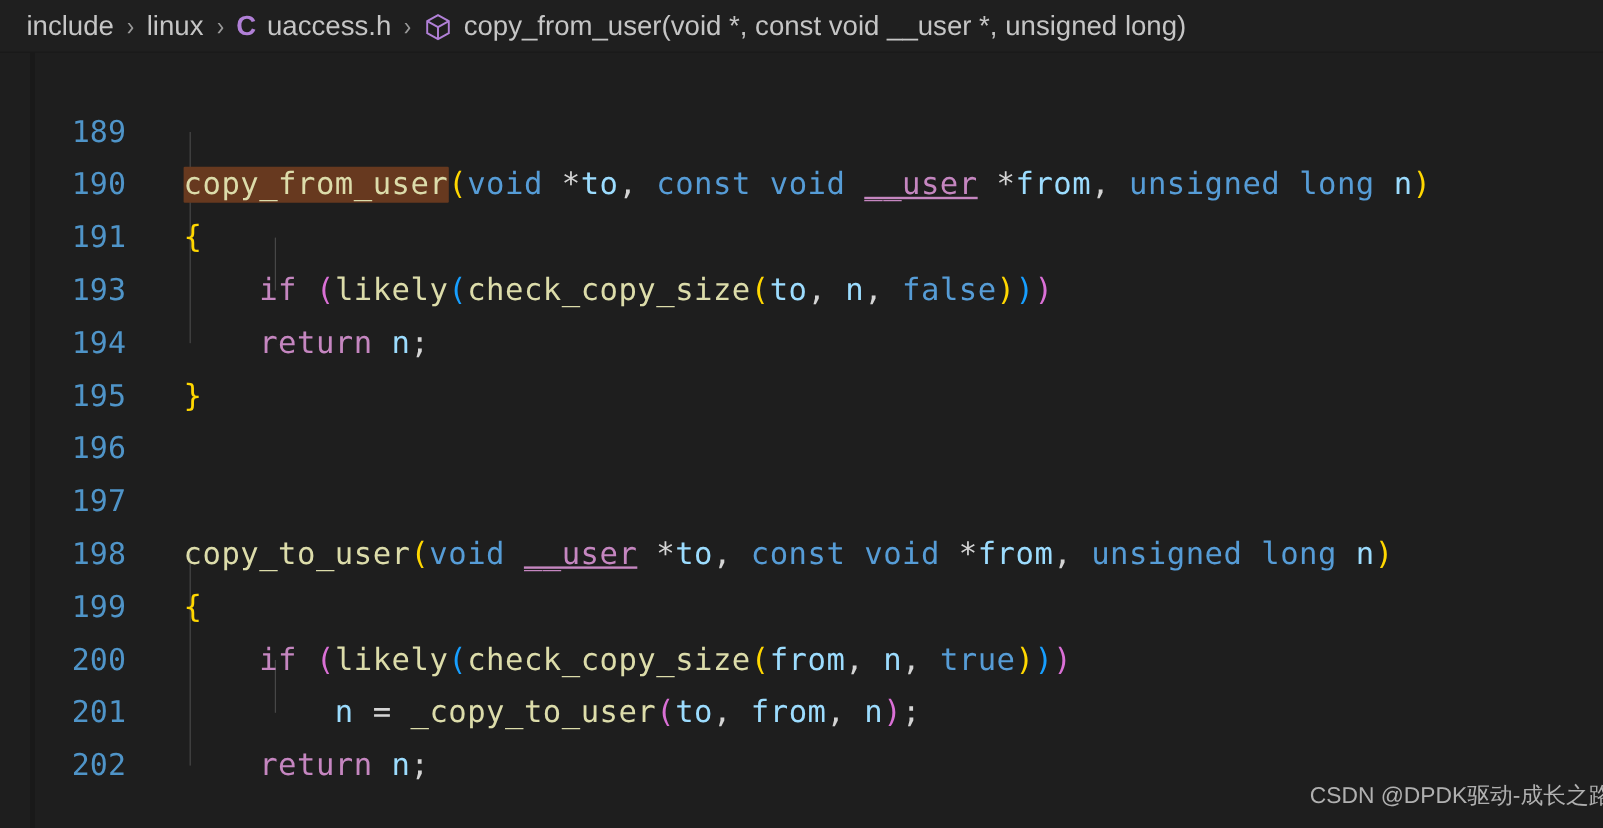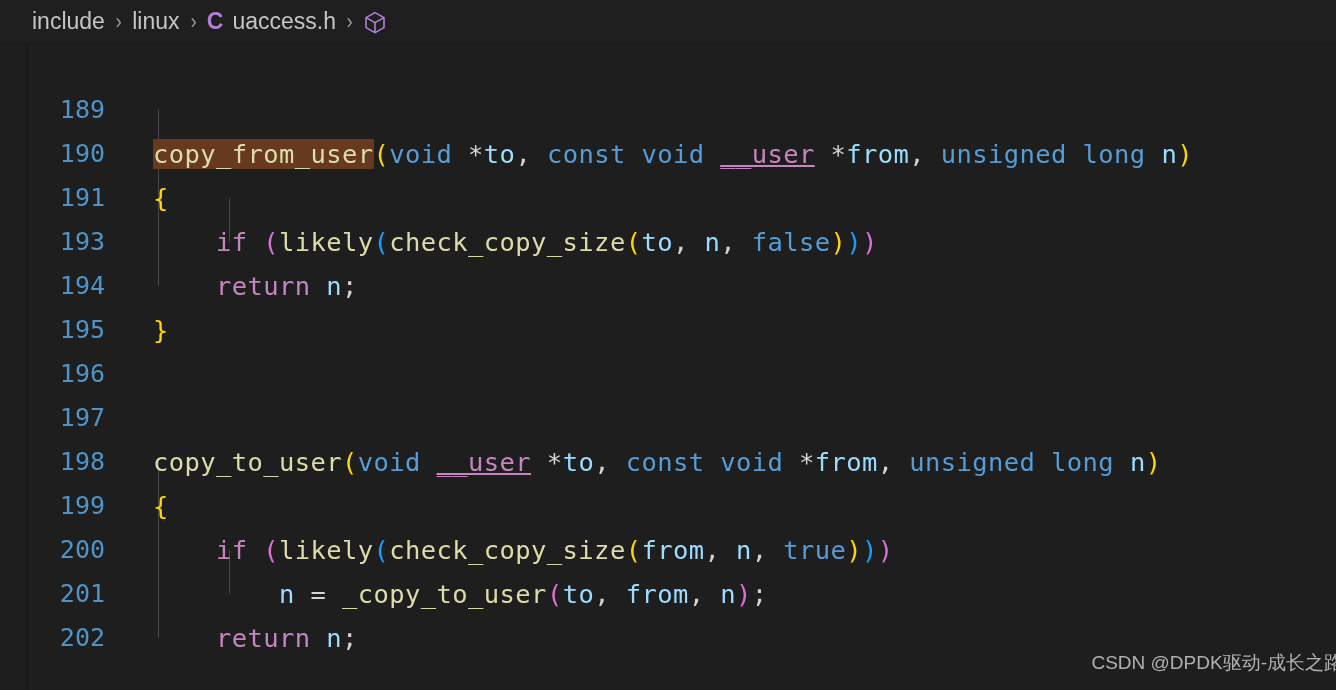--- a/index.html
+++ b/index.html
@@ -18,21 +18,21 @@
   #breadcrumb-bar {
     position: absolute;
     left: 0; top: 0;
     width: 1336px;
     height: 44px;
     background: #1f1f1f;
     border-bottom: 1px solid #1a1a1a;
     box-sizing: border-box;
     display: flex;
     align-items: center;
-    padding-left: 32px;
+    padding-left: 22px;
     white-space: nowrap;
     overflow: hidden;
   }
   .crumb {
     display: inline-flex;
     align-items: center;
     font-family: "Liberation Sans", sans-serif;
     font-size: 23px;
     color: #c5c5c5;
     line-height: 1;
@@ -160,20 +160,21 @@
   <span class="crumb-sep">›</span>
 
   <span class="crumb">
     <span class="crumb-icon-cube">
       <svg width="24" height="25" viewBox="0 0 24 25" fill="none">
         <path d="M12 2.6 L21 7.6 L21 17.6 L12 22.6 L3 17.6 L3 7.6 Z" stroke="#b180d7" stroke-width="1.6" fill="none"></path>
         <path d="M3 7.6 L12 12.6 L21 7.6" stroke="#b180d7" stroke-width="1.6" fill="none"></path>
         <path d="M12 12.6 L12 22.6" stroke="#b180d7" stroke-width="1.6" fill="none"></path>
       </svg>
     </span>
+    <span>copy_from_user(void *, const void __user *, unsigned long)</span>
   </span>
 
 </div>
 
 <div id="editor">
 
   <div id="left-rail"></div>
 
   <div class="guide" style="left:133px; top:66px;  height:176px;"></div>
   <div class="guide" style="left:133px; top:418px; height:176px;"></div>

